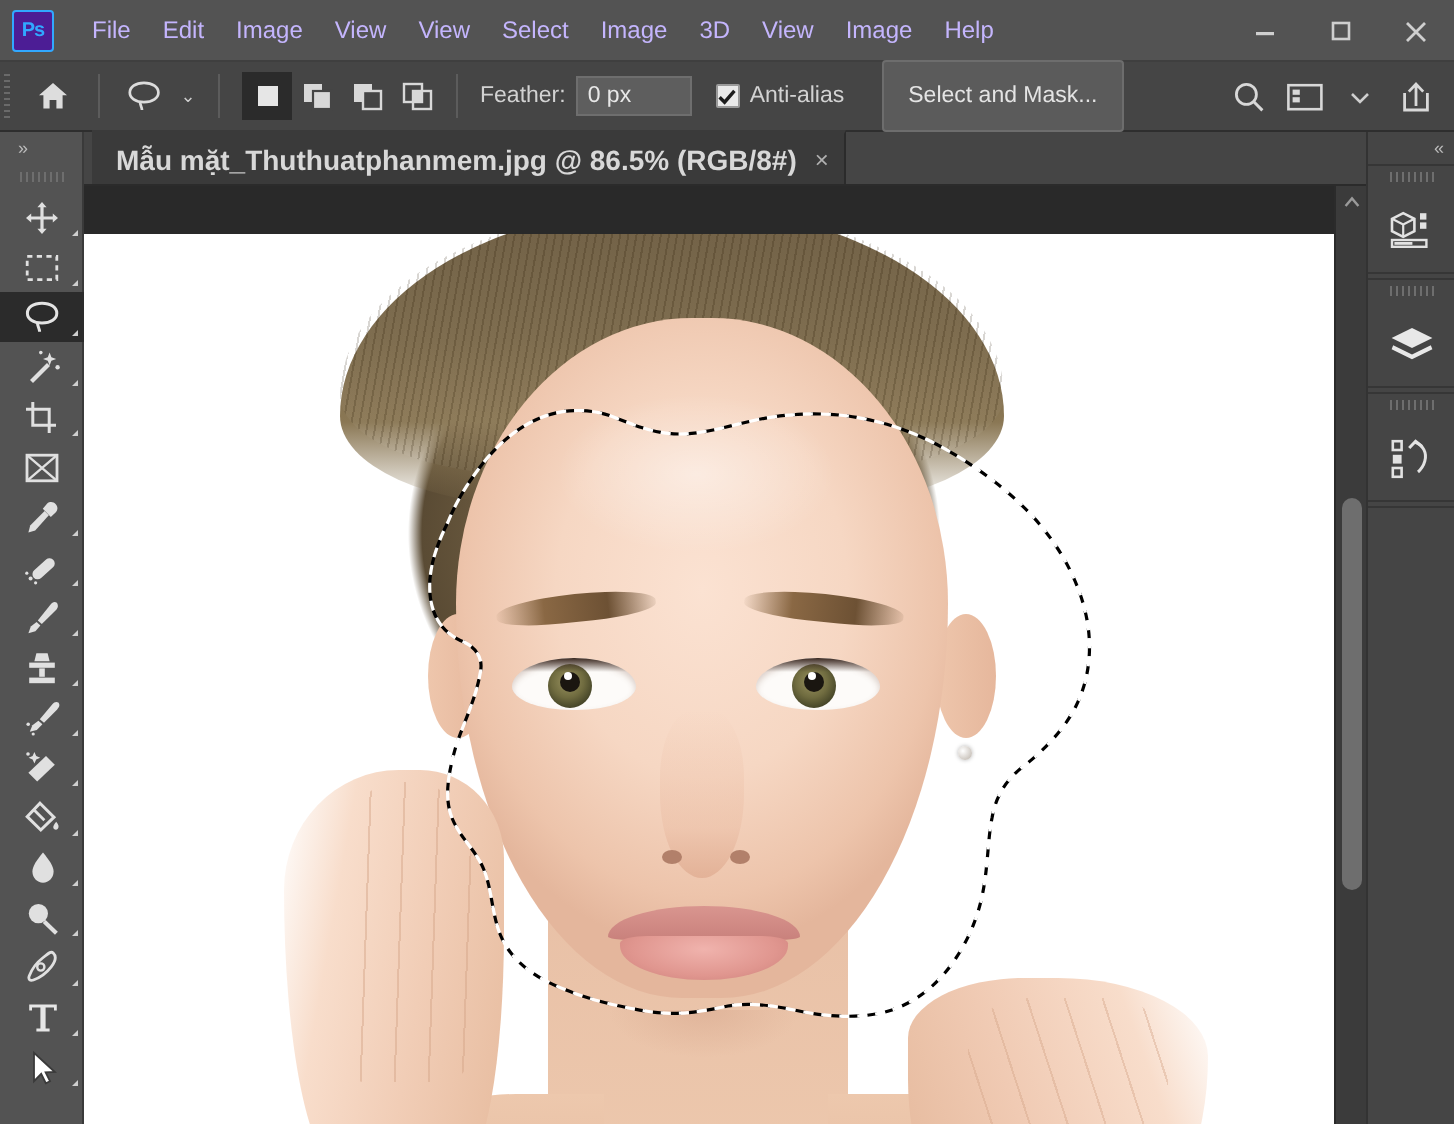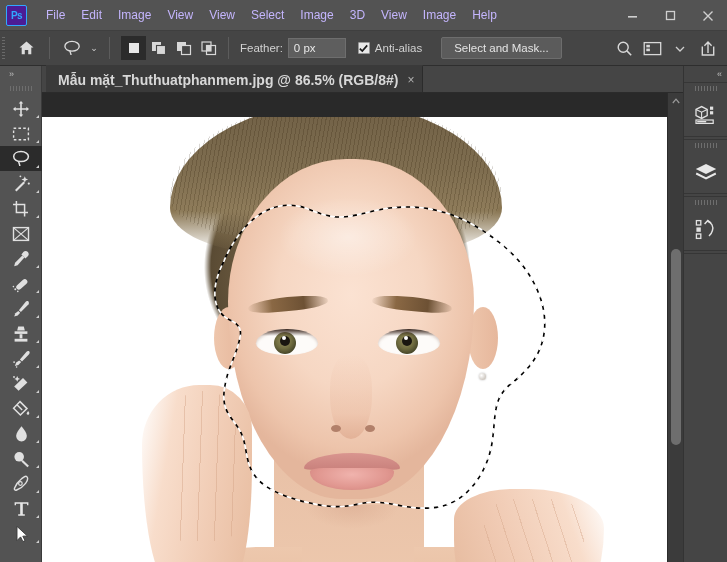--- a/index.html
+++ b/index.html
@@ -115,21 +115,21 @@
   }
   .cbox {
     width: 12px; height: 12px;
     background: #e9e9e9; border: 1px solid #9a9a9a; border-radius: 1px;
     display: flex; align-items: center; justify-content: center;
     color: #2a2a2a;
   }
   .antialias span { color: #d2d2d2; font-size: 11.5px; }
   .selectmask-btn {
     margin-left: 19px;
-    height: 22px; padding: 0 12px;
+    height: 36px; padding: 0 12px;
     background: #5b5b5b;
     border: 1px solid #6d6d6d;
     border-radius: 2px;
     color: #e4e4e4; font-size: 11.5px;
     display: flex; align-items: center; justify-content: center;
     white-space: nowrap;
   }
   .opt-right {
     position: absolute; right: 6px; top: 0; height: 35px;
     display: flex; align-items: center; gap: 2px;

